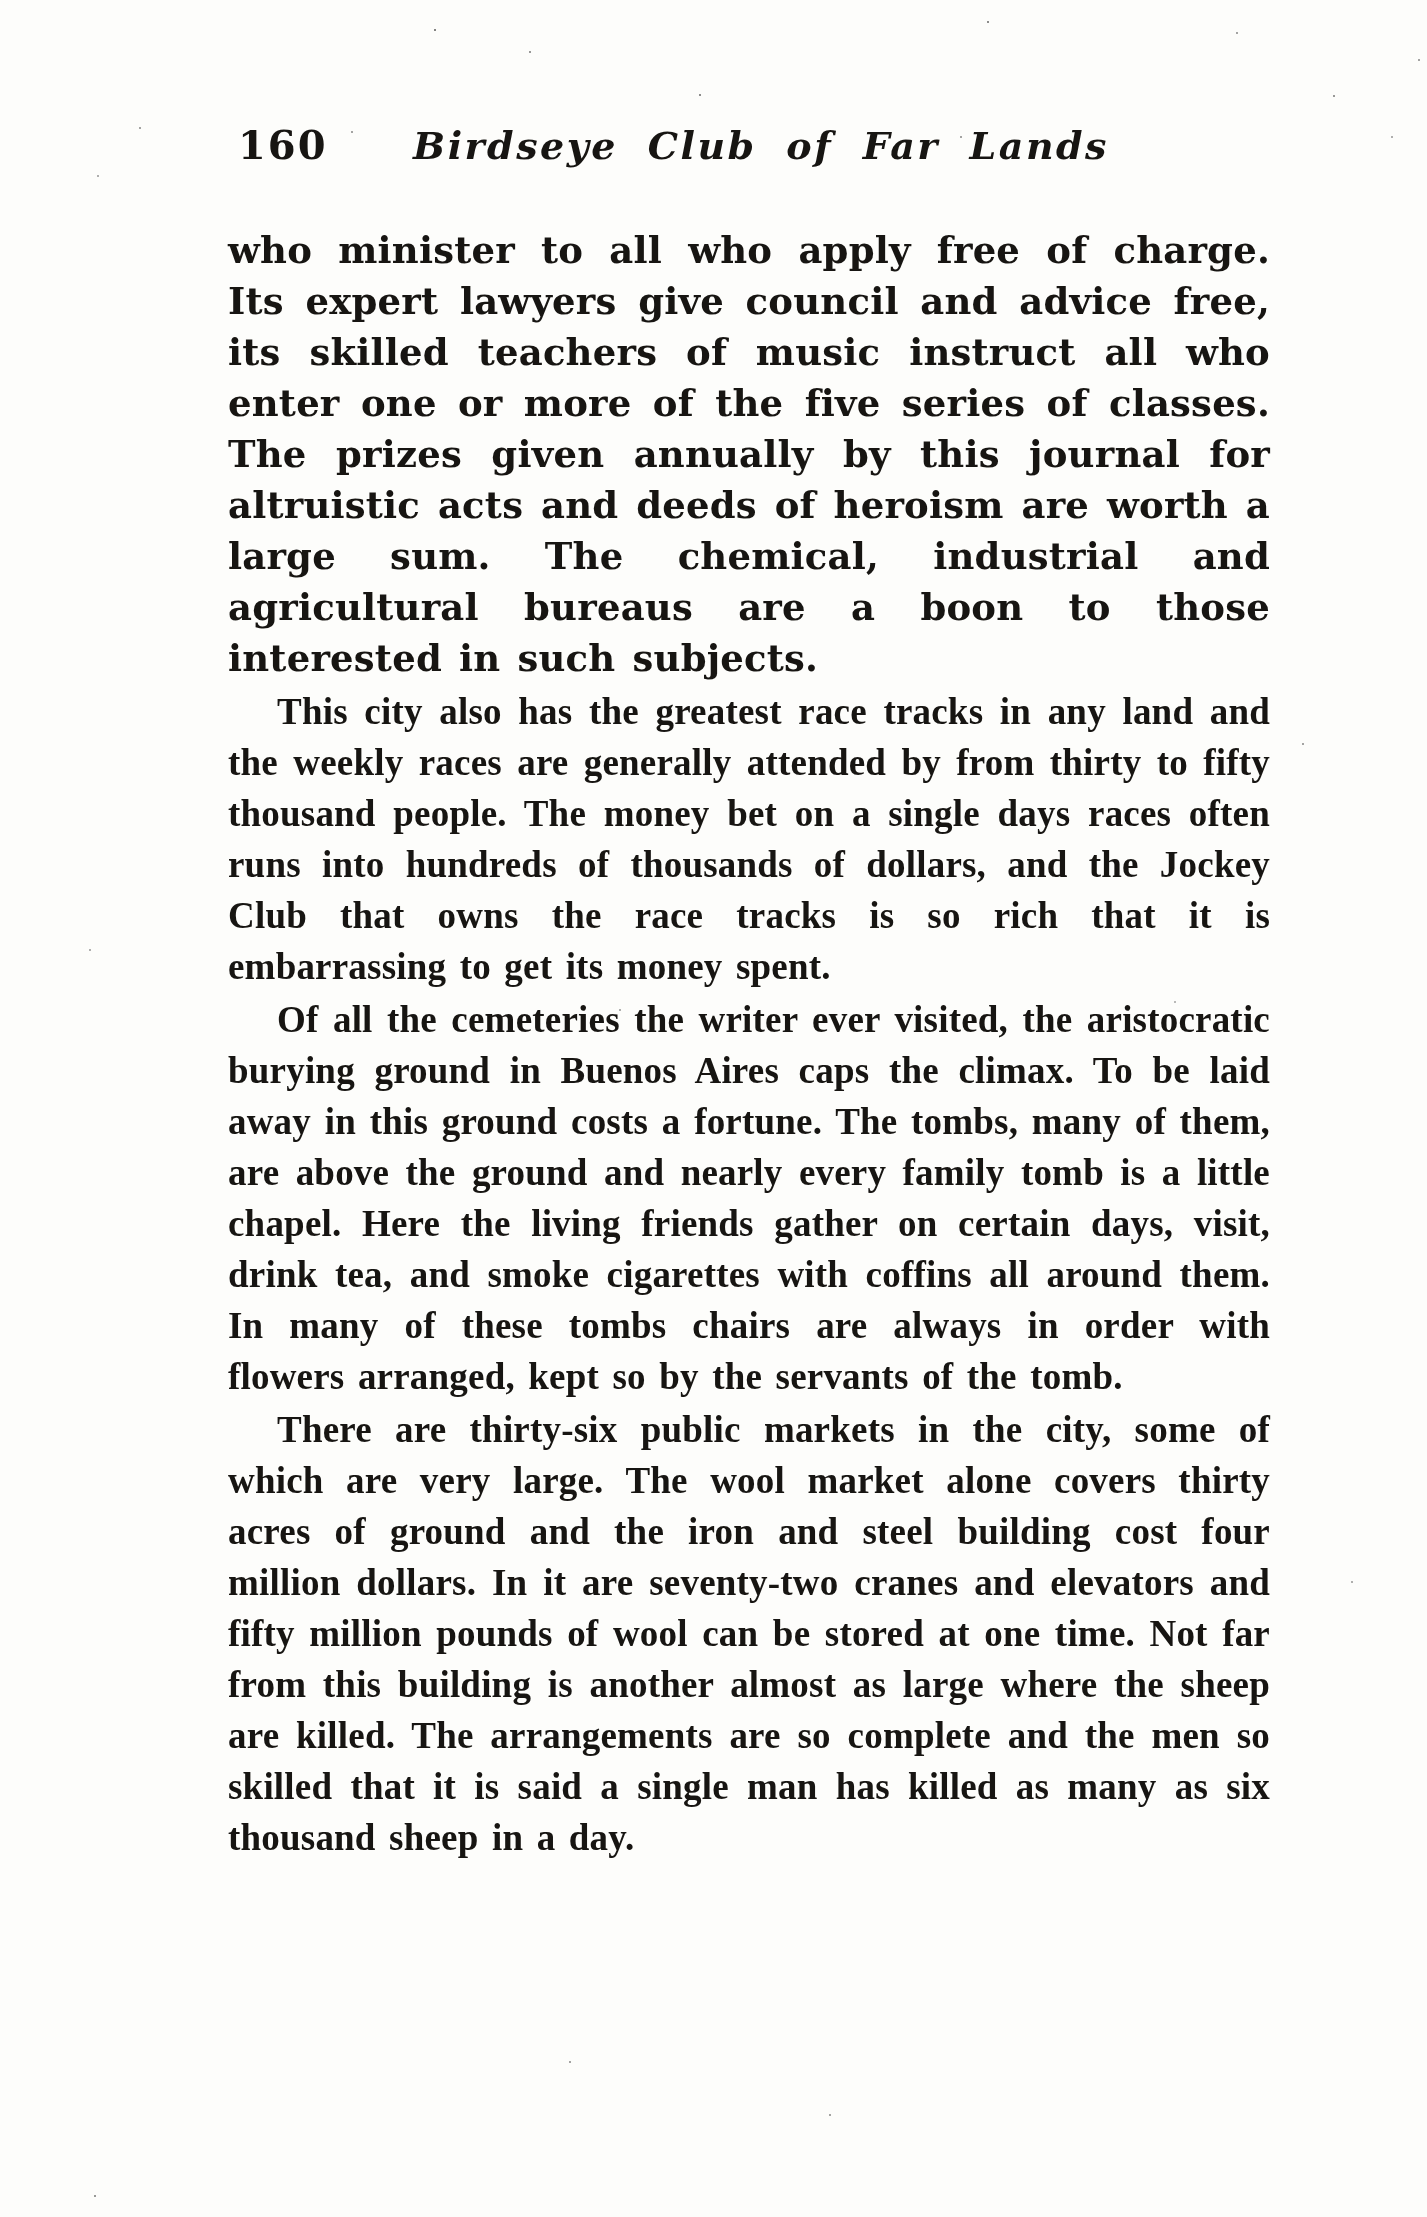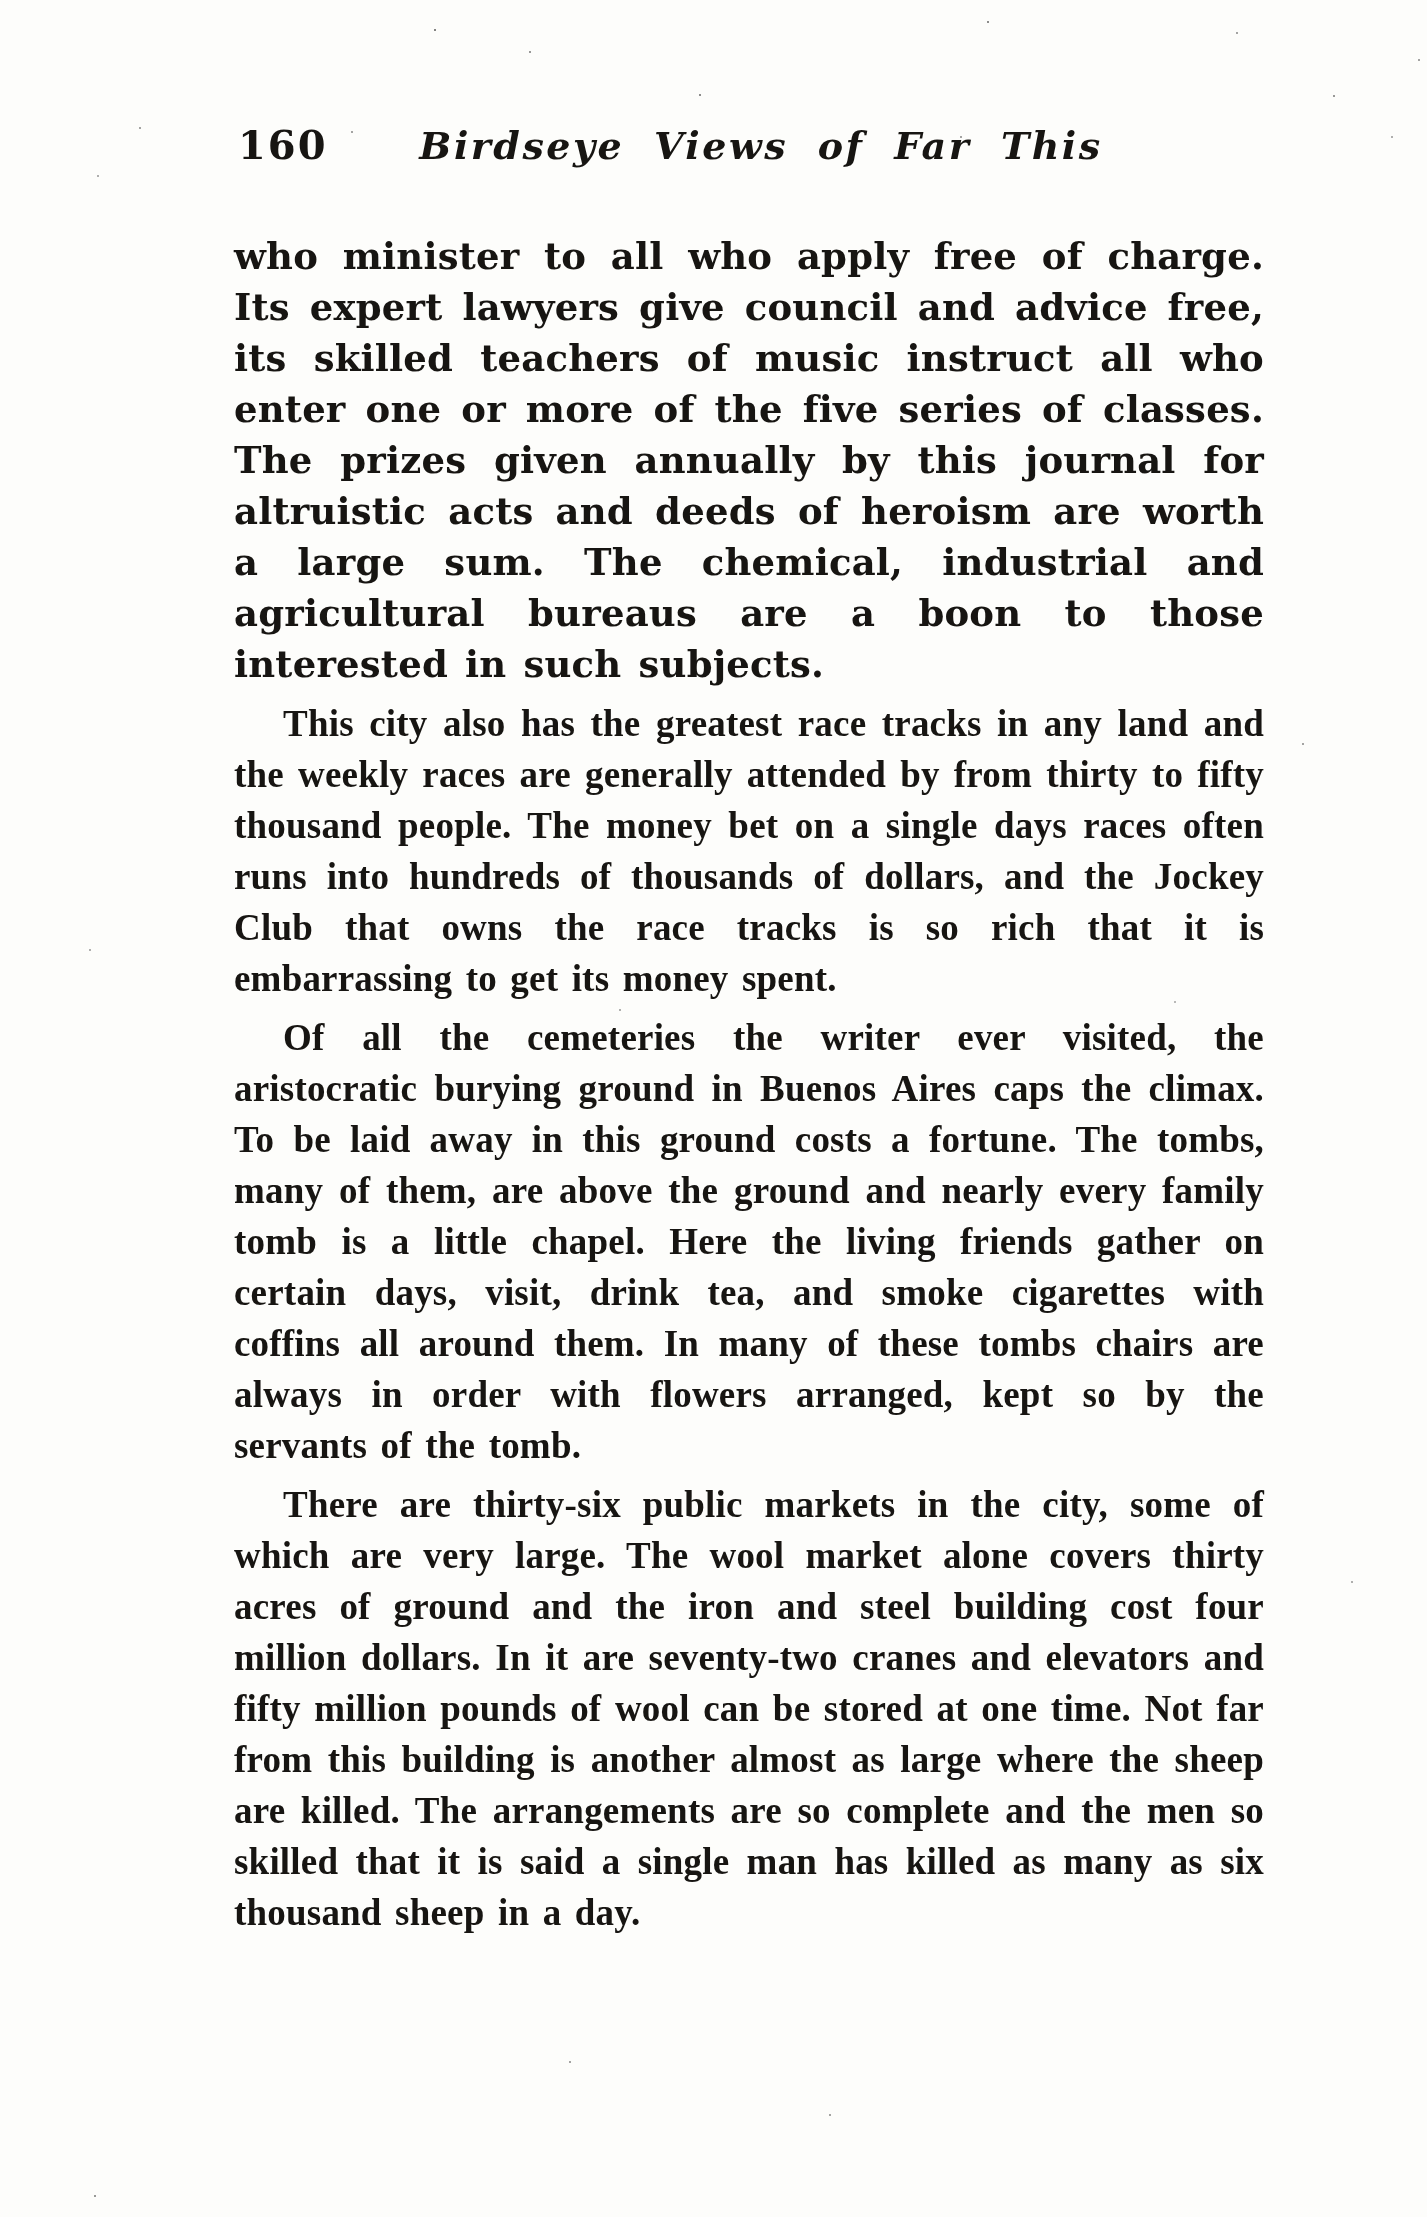--- a/index.html
+++ b/index.html
@@ -68,38 +68,38 @@
     word-spacing: 14px;
   }
 
   .body-text {
     position: absolute;
     left: 226px;
     top: 223px;
     width: 1046px;
   }
   .body-text p {
-    margin: 8px;
+    margin: 2px;
     font-size: 37px;
     line-height: 51px;
     font-weight: bold;
     text-align: justify;
     word-spacing: 4px;
     letter-spacing: 0.2px;
   }
   .body-text p.indent { text-indent: 49px; font-family: Liberation Serif, serif; }
 </style>
 </head>
 <body>
 
 <div class="page">
 
   <div class="page-header">
     <span class="page-number">160</span>
-    <div class="running-title">Birdseye Views of Far This</div>
+    <div class="running-title">Birdseye Club of Far Lands</div>
   </div>
 
   <div class="body-text">
     <p>who minister to all who apply free of charge. Its expert lawyers give council and advice free, its skilled teachers of music instruct all who enter one or more of the five series of classes. The prizes given annually by this journal for altruistic acts and deeds of heroism are worth a large sum. The chemical, industrial and agricultural bureaus are a boon to those interested in such subjects.</p>
     <p class="indent">This city also has the greatest race tracks in any land and the weekly races are generally attended by from thirty to fifty thousand people. The money bet on a single days races often runs into hundreds of thousands of dollars, and the Jockey Club that owns the race tracks is so rich that it is embarrassing to get its money spent.</p>
     <p class="indent">Of all the cemeteries the writer ever visited, the aristocratic burying ground in Buenos Aires caps the climax. To be laid away in this ground costs a fortune. The tombs, many of them, are above the ground and nearly every family tomb is a little chapel. Here the living friends gather on certain days, visit, drink tea, and smoke cigarettes with coffins all around them. In many of these tombs chairs are always in order with flowers arranged, kept so by the servants of the tomb.</p>
     <p class="indent">There are thirty-six public markets in the city, some of which are very large. The wool market alone covers thirty acres of ground and the iron and steel building cost four million dollars. In it are seventy-two cranes and elevators and fifty million pounds of wool can be stored at one time. Not far from this building is another almost as large where the sheep are killed. The arrangements are so complete and the men so skilled that it is said a single man has killed as many as six thousand sheep in a day.</p>
   </div>
 
 </div>

